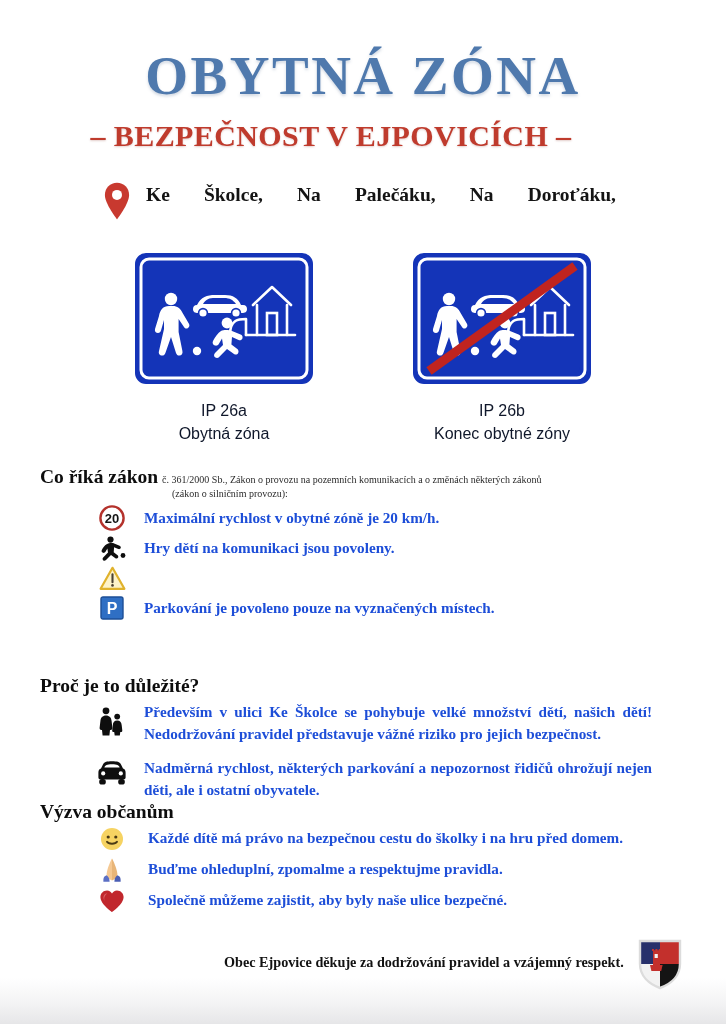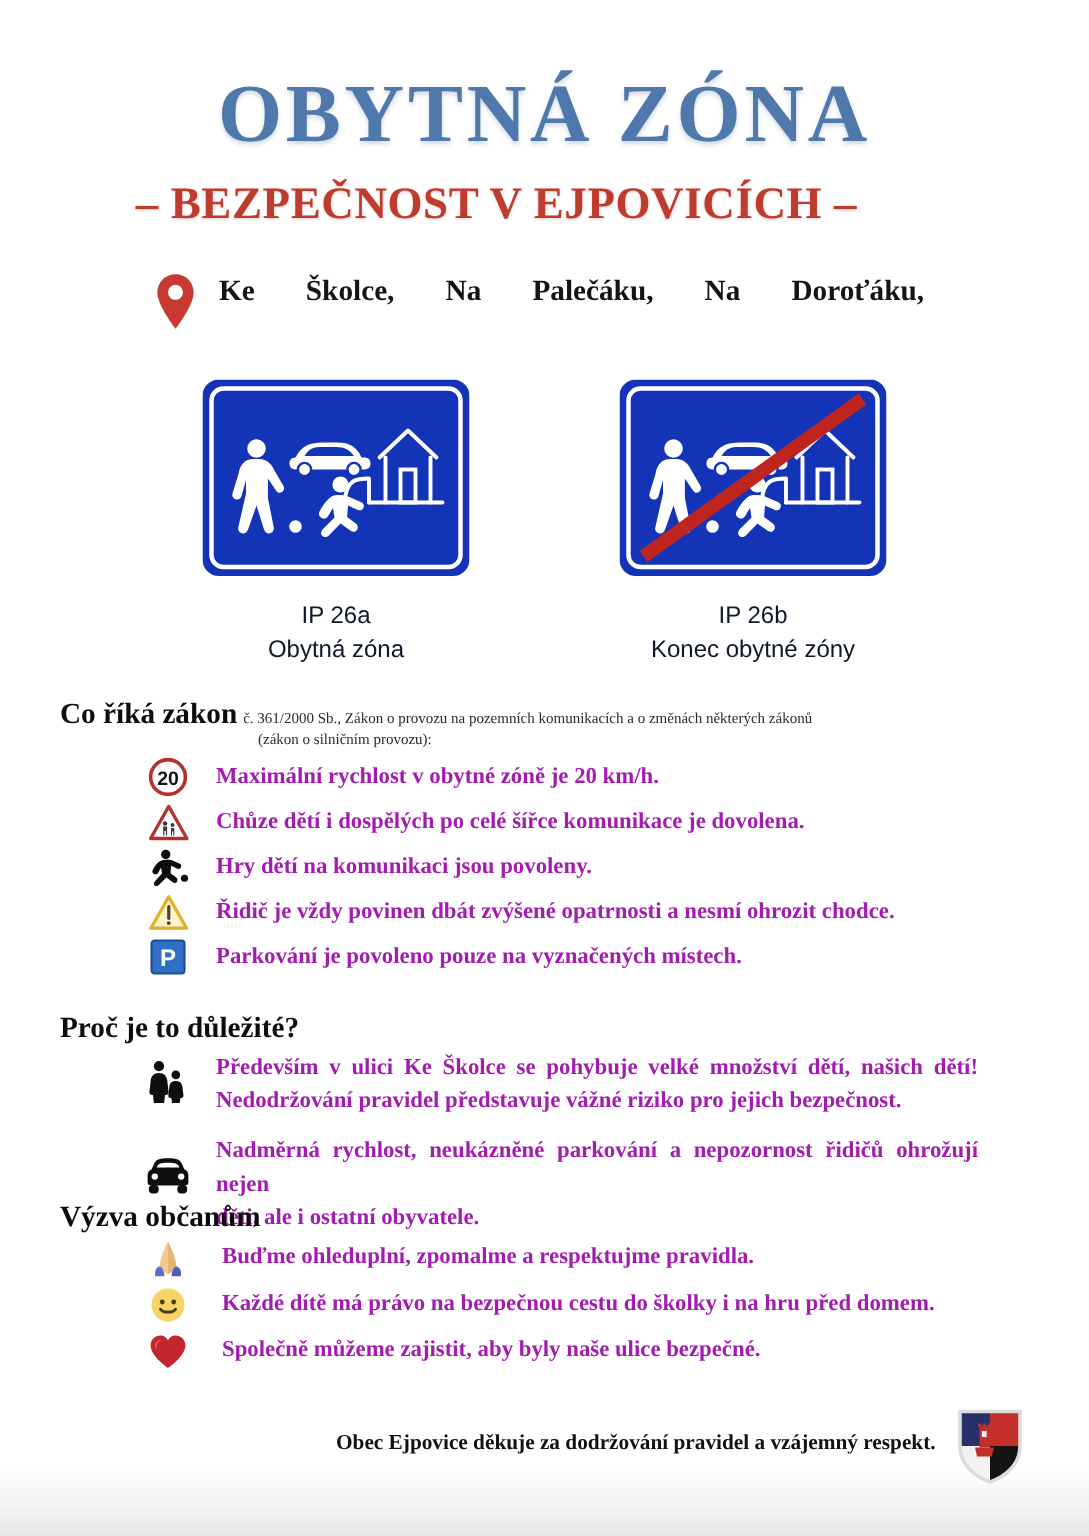--- a/index.html
+++ b/index.html
@@ -180,21 +180,21 @@
     display: flex;
     align-items: center;
     justify-content: center;
   }
   .li-ico svg { display: block; }
   .li-txt {
     font-family: "Liberation Serif", "DejaVu Serif", serif;
     font-weight: bold;
     font-size: 15.2px;
     line-height: 1.48;
-    color: #a21caf;
+    color: #1d4ed8;
     padding-left: 12px;
   }
 
   .law-list .li { height: 30px; align-items: center; }
   .law-list .li-ico { height: 30px; }
 
   .why-list .li { margin-bottom: 10px; }
   .why-list .li-ico { height: 42px; align-items: flex-start; padding-top: 4px; }
   .why-list .li-txt {
     width: 510px;
@@ -355,34 +355,20 @@
     <div class="li">
       <span class="li-ico">
         <svg width="26" height="26" viewBox="0 0 26 26" xmlns="http://www.w3.org/2000/svg">
           <circle cx="13" cy="13" r="11.6" fill="#ffffff" stroke="#b4322c" stroke-width="2.4"></circle>
           <text x="13" y="18" text-anchor="middle" font-family="Liberation Sans, sans-serif" font-size="13" font-weight="bold" fill="#151515">20</text>
         </svg>
       </span>
       <span class="li-txt">Maximální rychlost v obytné zóně je 20 km/h.</span>
     </div>
 
-    <div class="li">
-      <span class="li-ico">
-        <svg width="27" height="25" viewBox="0 0 27 25" xmlns="http://www.w3.org/2000/svg">
-          <path d="M13.5 1.6 L25.6 23 L1.4 23 Z" fill="#ffffff" stroke="#b4322c" stroke-width="2.2" stroke-linejoin="round"></path>
-          <g fill="#3a3a3a">
-            <circle cx="11" cy="13" r="1.5"></circle>
-            <path d="M9.8 15 L12.4 15 L12.4 21 L11.6 21 L11.6 18 L10.6 18 L10.6 21 L9.8 21 Z"></path>
-            <circle cx="16" cy="14" r="1.3"></circle>
-            <path d="M15 16 L17.2 16 L17.2 21 L16.5 21 L16.5 18.4 L15.7 18.4 L15.7 21 L15 21 Z"></path>
-          </g>
-        </svg>
-      </span>
-      <span class="li-txt">Chůze dětí i dospělých po celé šířce komunikace je dovolena.</span>
-    </div>
 
     <div class="li">
       <span class="li-ico">
         <svg width="28" height="26" viewBox="0 0 28 26" xmlns="http://www.w3.org/2000/svg">
           <g fill="#0e0e0e">
             <circle cx="12.5" cy="4.6" r="3.1"></circle>
             <path d="M8.6 9.2 C6.6 10.4 5 12.6 3.8 15 C3.2 16.2 3.8 17.4 5 17.8 C6 18.1 7 17.7 7.5 16.8 L9.4 13.4 L10 17.4 L5.2 22.6 C4.3 23.6 4.4 24.9 5.4 25.5 C6.3 26 7.3 25.7 8 24.9 L13 20 L17.4 23.3 C18.4 23.9 19.6 23.6 20.1 22.6 C20.6 21.6 20.2 20.5 19.3 19.9 L15.7 17.2 L16.1 12.2 L20.3 14.1 C21.3 14.5 22.3 14.1 22.7 13.1 C23.1 12.1 22.6 11.1 21.6 10.7 L16.2 8.4 C14.2 7.6 10.3 8.2 8.6 9.2 Z"></path>
             <circle cx="25" cy="20.5" r="2.4"></circle>
           </g>
         </svg>
@@ -391,21 +377,20 @@
     </div>
 
     <div class="li">
       <span class="li-ico">
         <svg width="27" height="25" viewBox="0 0 27 25" xmlns="http://www.w3.org/2000/svg">
           <path d="M13.5 1.8 L25.4 22.8 L1.6 22.8 Z" fill="#fdf3c9" stroke="#e0b22c" stroke-width="2.2" stroke-linejoin="round"></path>
           <path d="M13.5 8.4 L13.5 16.2" stroke="#4a4132" stroke-width="2.1" stroke-linecap="round"></path>
           <circle cx="13.5" cy="19.4" r="1.3" fill="#4a4132"></circle>
         </svg>
       </span>
-      <span class="li-txt">Řidič je vždy povinen dbát zvýšené opatrnosti a nesmí ohrozit chodce.</span>
     </div>
 
     <div class="li">
       <span class="li-ico">
         <svg width="24" height="24" viewBox="0 0 24 24" xmlns="http://www.w3.org/2000/svg">
           <rect x="1" y="1" width="22" height="22" rx="2" fill="#2f6fc4" stroke="#1d4f96" stroke-width="1.4"></rect>
           <text x="12" y="18.2" text-anchor="middle" font-family="Liberation Sans, sans-serif" font-size="16" font-weight="bold" fill="#ffffff">P</text>
         </svg>
       </span>
       <span class="li-txt">Parkování je povoleno pouze na vyznačených místech.</span>
@@ -440,52 +425,52 @@
             <path d="M6.6 5.2 C7.8 2.2 9.8 1.2 16 1.2 C22.2 1.2 24.2 2.2 25.4 5.2 L27 8.6 C28.6 9 29.6 10.4 29.6 12.4 L29.6 17.4 C29.6 18.6 28.7 19.4 27.5 19.4 L4.5 19.4 C3.3 19.4 2.4 18.6 2.4 17.4 L2.4 12.4 C2.4 10.4 3.4 9 5 8.6 Z"></path>
             <rect x="3.2" y="19" width="6.6" height="5.6" rx="2.6"></rect>
             <rect x="22.2" y="19" width="6.6" height="5.6" rx="2.6"></rect>
           </g>
           <path d="M8.4 7.4 C9.3 5 10.6 4.2 16 4.2 C21.4 4.2 22.7 5 23.6 7.4 Z" fill="#ffffff"></path>
           <circle cx="7.2" cy="13.4" r="2.1" fill="#ffffff"></circle>
           <circle cx="24.8" cy="13.4" r="2.1" fill="#ffffff"></circle>
         </svg>
       </span>
       <span class="li-txt">
-        <span class="jline">Nadměrná rychlost, neukázněné parkování a nepozornost řidičů ohrožují nejen</span>
+        <span class="jline">Nadměrná rychlost, některých parkování a nepozornost řidičů ohrožují nejen</span>
         <span class="lastline">děti, ale i ostatní obyvatele.</span>
       </span>
     </div>
   </div>
 
   <div class="sec-head call-head">Výzva občanům</div>
 
   <div class="list call-list">
+
+    <div class="li">
+      <span class="li-ico">
+        <svg width="24" height="24" viewBox="0 0 24 24" xmlns="http://www.w3.org/2000/svg">
+          <circle cx="12" cy="12" r="11" fill="#f6d362"></circle>
+          <circle cx="8.2" cy="10" r="1.6" fill="#4a3a14"></circle>
+          <circle cx="15.8" cy="10" r="1.6" fill="#4a3a14"></circle>
+          <path d="M7 14.8 C8.6 17.4 15.4 17.4 17 14.8" fill="none" stroke="#4a3a14" stroke-width="1.9" stroke-linecap="round"></path>
+        </svg>
+      </span>
+      <span class="li-txt">Každé dítě má právo na bezpečnou cestu do školky i na hru před domem.</span>
+    </div>
 
     <div class="li">
       <span class="li-ico">
         <svg width="22" height="26" viewBox="0 0 22 26" xmlns="http://www.w3.org/2000/svg">
           <path d="M11 1.6 C9.6 4 7.2 9.4 6 14.4 C5.2 17.8 5.6 20 7.2 21.4 L11 23.6 Z" fill="#f5c892"></path>
           <path d="M11 1.6 C12.4 4 14.8 9.4 16 14.4 C16.8 17.8 16.4 20 14.8 21.4 L11 23.6 Z" fill="#e8b578"></path>
           <path d="M5.6 18.2 C3.6 18.8 2.4 20.4 2.4 22.6 L2.4 24.8 L8.6 24.8 C8.6 22 7.6 19.4 5.6 18.2 Z" fill="#5b6fc4"></path>
           <path d="M16.4 18.2 C18.4 18.8 19.6 20.4 19.6 22.6 L19.6 24.8 L13.4 24.8 C13.4 22 14.4 19.4 16.4 18.2 Z" fill="#4a5eb4"></path>
         </svg>
       </span>
       <span class="li-txt">Buďme ohleduplní, zpomalme a respektujme pravidla.</span>
-    </div>
-
-    <div class="li">
-      <span class="li-ico">
-        <svg width="24" height="24" viewBox="0 0 24 24" xmlns="http://www.w3.org/2000/svg">
-          <circle cx="12" cy="12" r="11" fill="#f6d362"></circle>
-          <circle cx="8.2" cy="10" r="1.6" fill="#4a3a14"></circle>
-          <circle cx="15.8" cy="10" r="1.6" fill="#4a3a14"></circle>
-          <path d="M7 14.8 C8.6 17.4 15.4 17.4 17 14.8" fill="none" stroke="#4a3a14" stroke-width="1.9" stroke-linecap="round"></path>
-        </svg>
-      </span>
-      <span class="li-txt">Každé dítě má právo na bezpečnou cestu do školky i na hru před domem.</span>
     </div>
 
     <div class="li">
       <span class="li-ico">
         <svg width="26" height="24" viewBox="0 0 26 24" xmlns="http://www.w3.org/2000/svg">
           <path d="M13 23 C13 23 1.4 15.2 1.4 8 C1.4 4.2 4.4 1.4 8 1.4 C10.4 1.4 12.2 2.8 13 4.6 C13.8 2.8 15.6 1.4 18 1.4 C21.6 1.4 24.6 4.2 24.6 8 C24.6 15.2 13 23 13 23 Z" fill="#c1272d"></path>
           <path d="M8.4 4.2 C6 4.4 4.4 6.2 4.4 8.4 C4.4 9.6 4.9 10.8 5.6 11.9 C4.6 9.4 5.4 6.2 8.4 4.2 Z" fill="#e06f72" opacity="0.8"></path>
         </svg>
       </span>
       <span class="li-txt">Společně můžeme zajistit, aby byly naše ulice bezpečné.</span>

